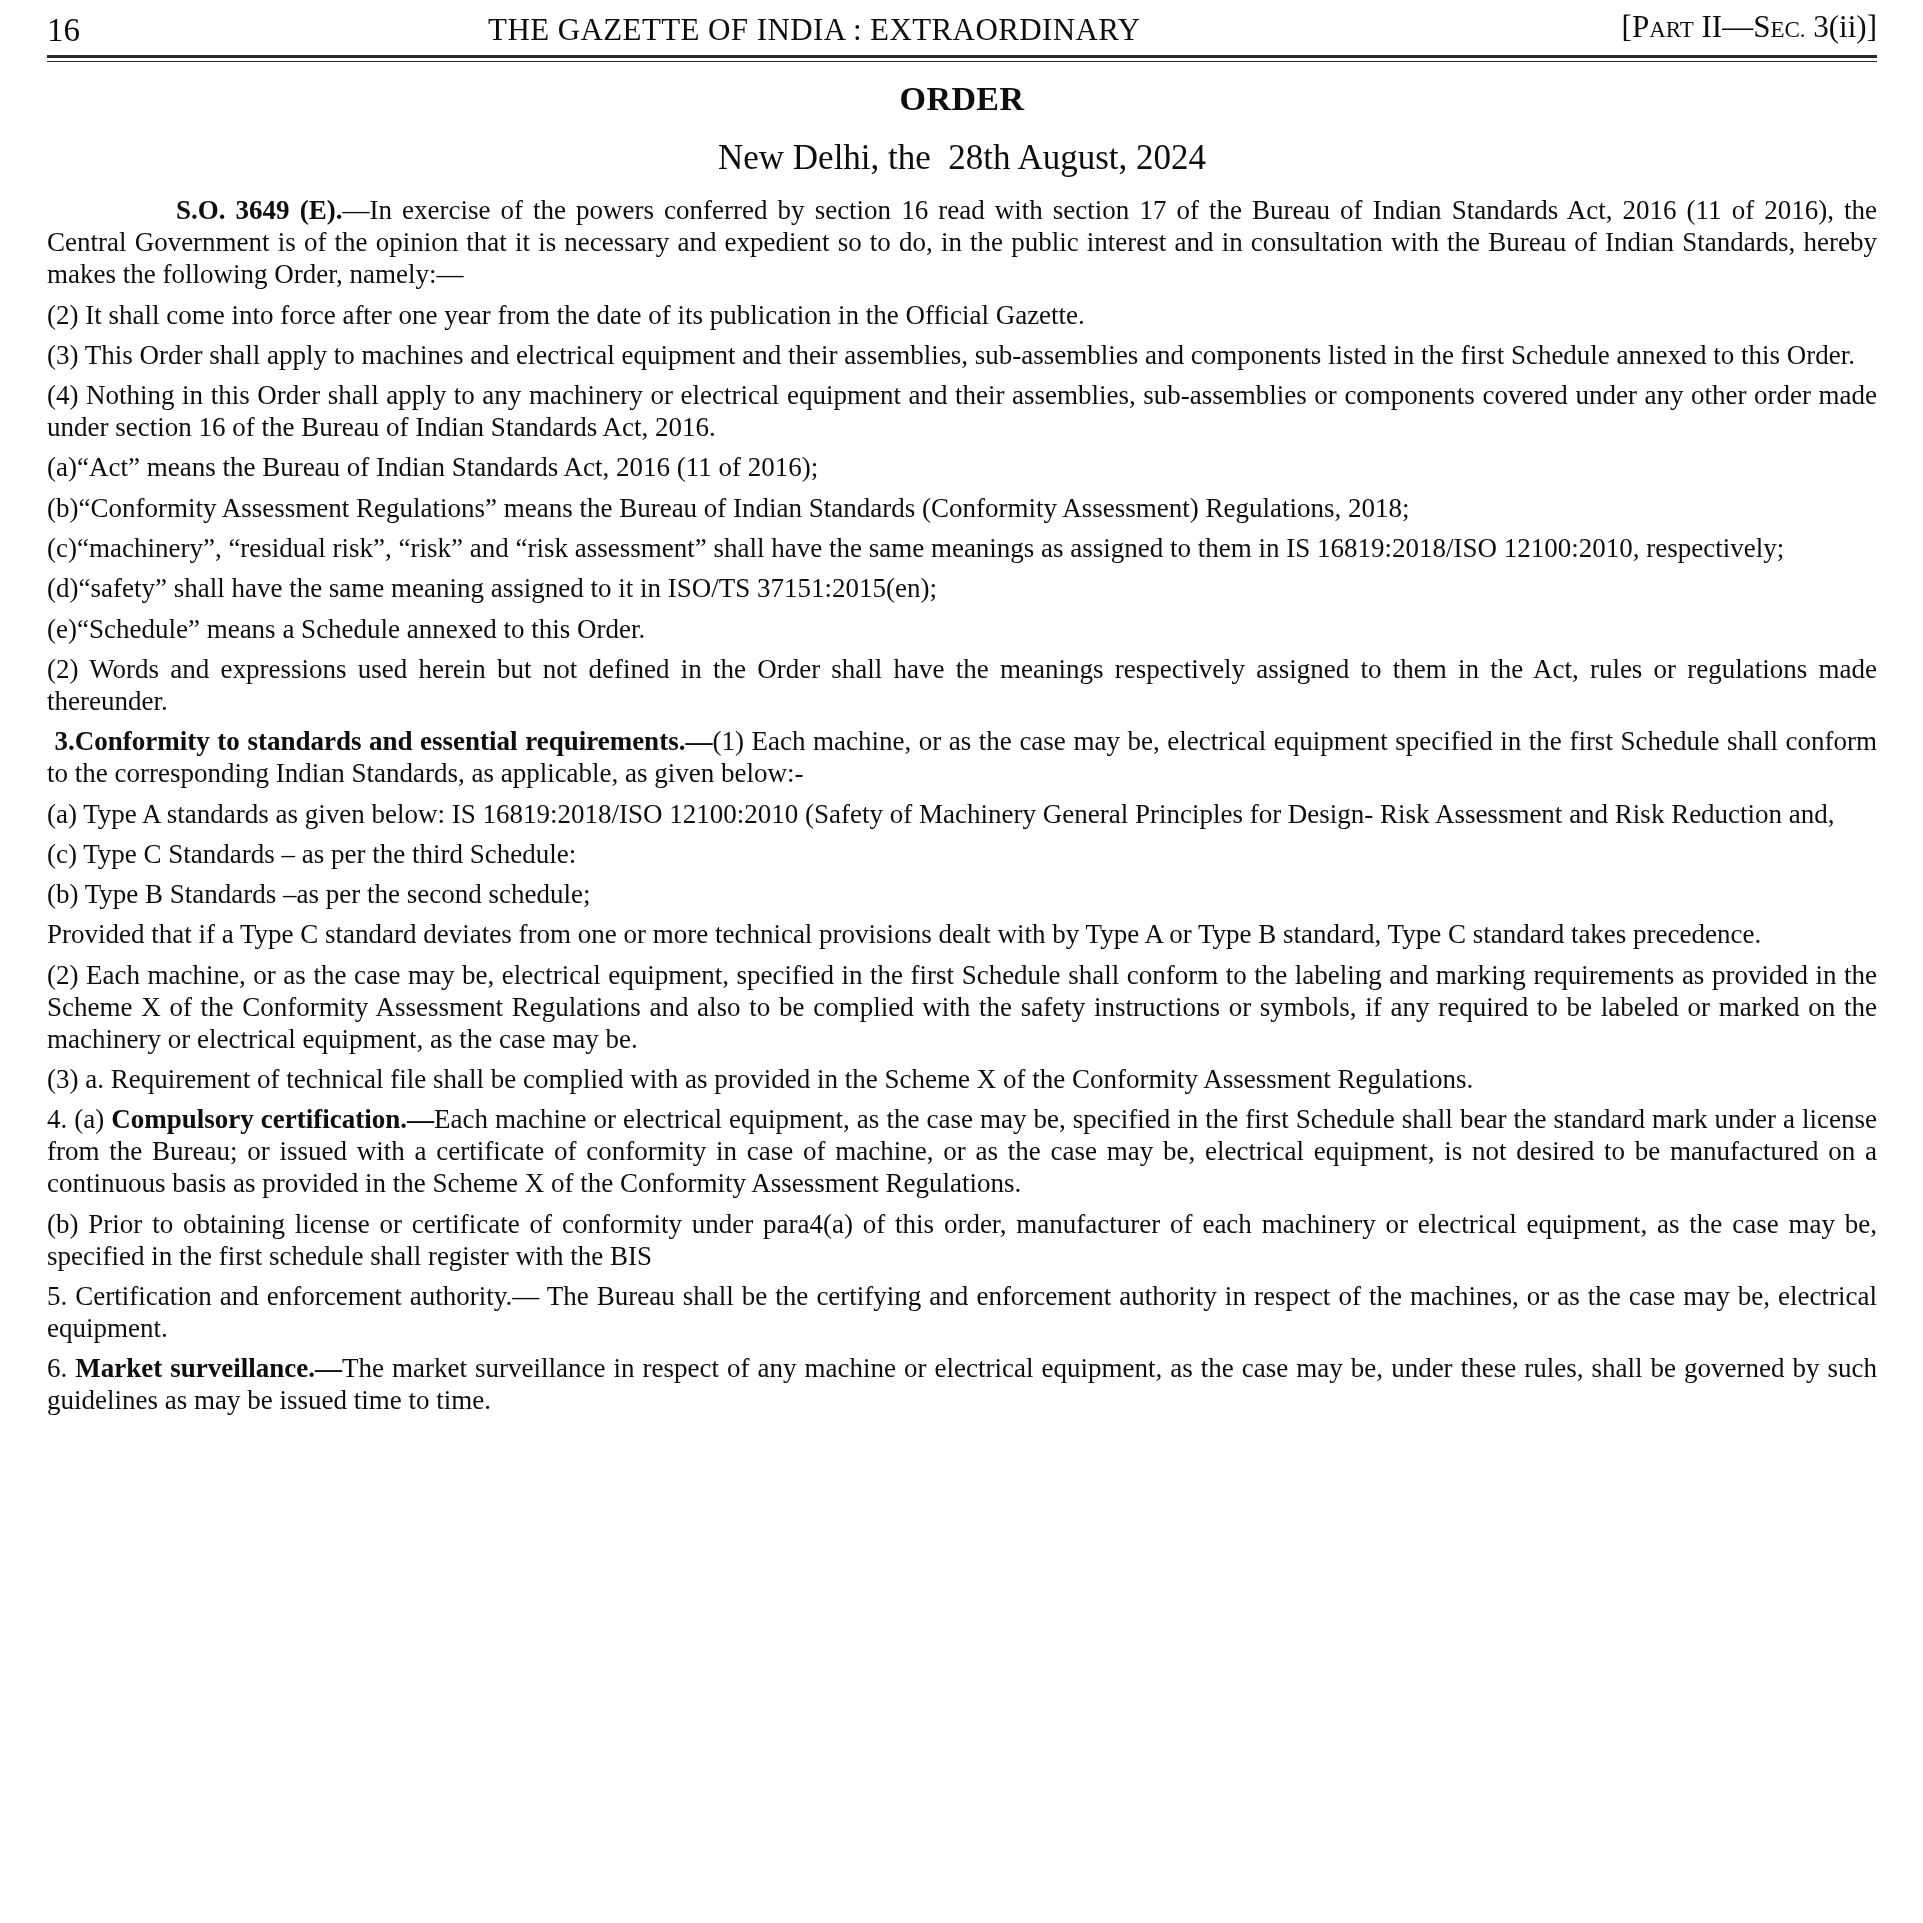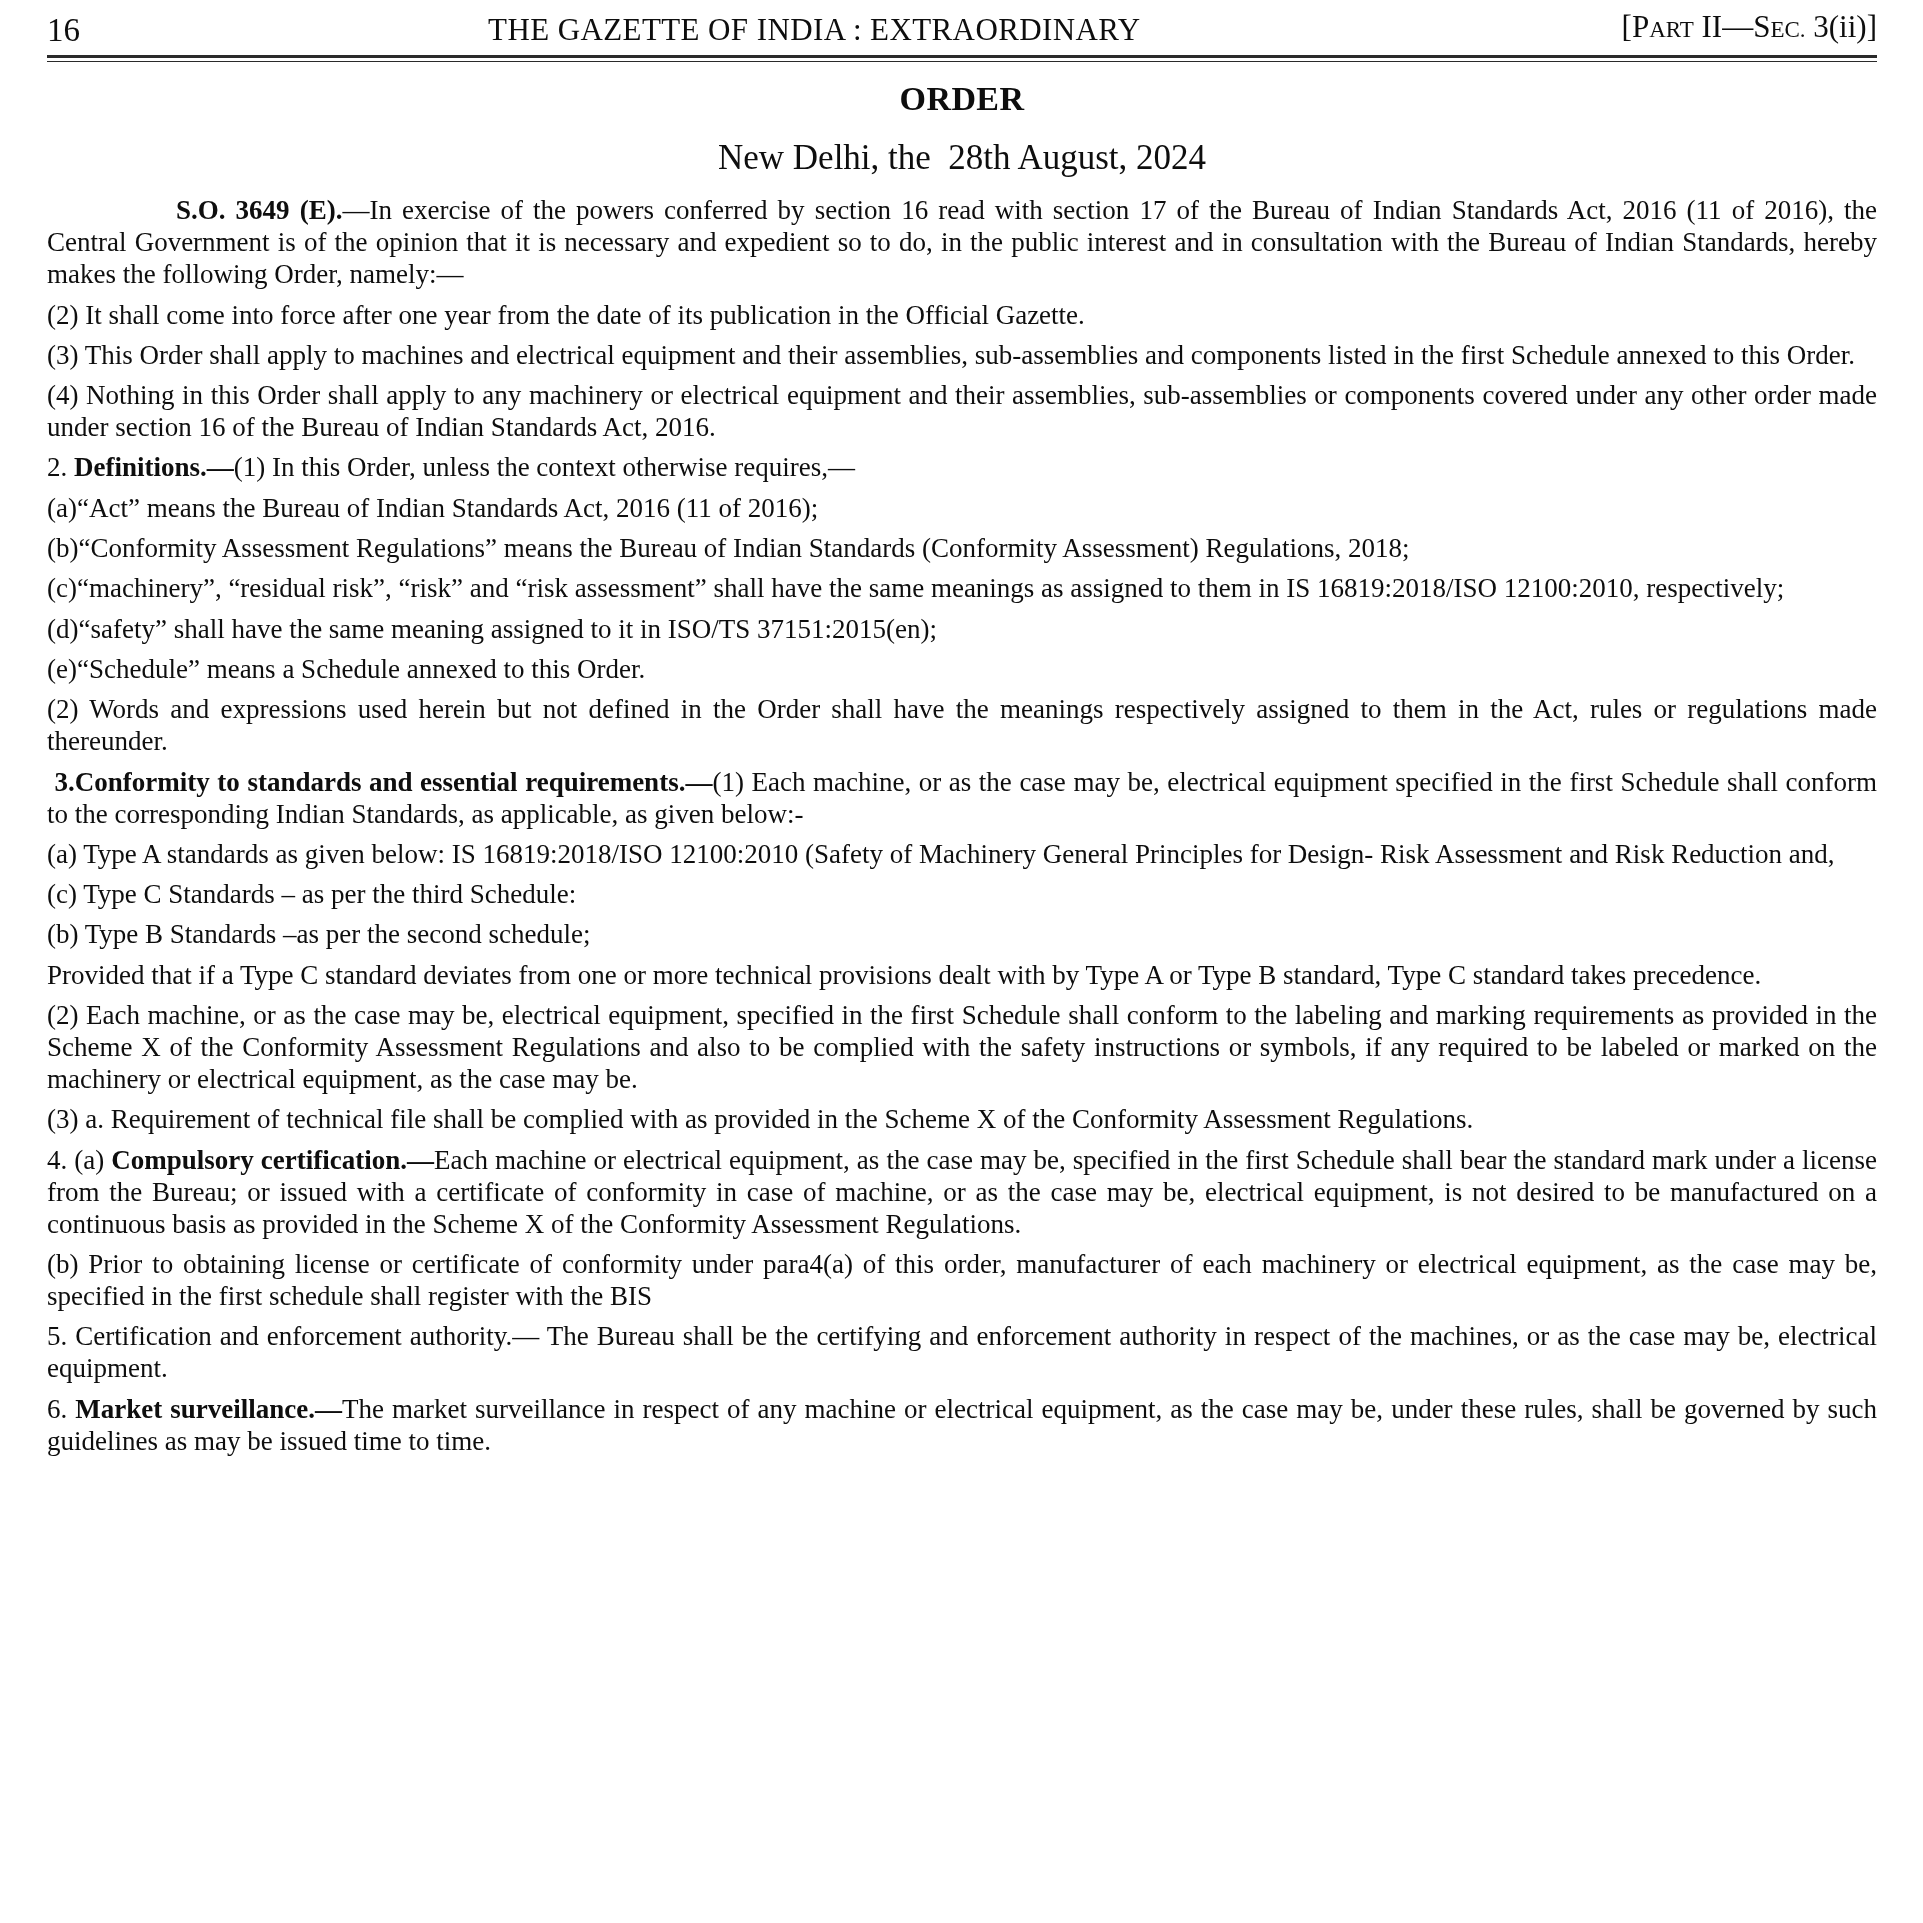--- a/index.html
+++ b/index.html
@@ -90,21 +90,20 @@
   <div class="double-rule"></div>
 
   <div class="center orderhead">ORDER</div>
   <div class="center dateline">New Delhi, the  28th August, 2024</div>
 
   <main class="body-text" id="order-body">
       <p class="indent"><span class="b">S.O. 3649 (E).</span><span>—In exercise of the powers conferred by section 16 read with section 17 of the Bureau of Indian Standards Act, 2016 (11 of 2016), the Central Government is of the opinion that it is necessary and expedient so to do, in the public interest and in consultation with the Bureau of Indian Standards, hereby makes the following Order, namely:—</span></p>
       <p><span>(2) It shall come into force after one year from the date of its publication in the Official Gazette.</span></p>
       <p><span>(3) This Order shall apply to machines and electrical equipment and their assemblies, sub-assemblies and components listed in the first Schedule annexed to this Order.</span></p>
       <p><span>(4) Nothing in this Order shall apply to any machinery or electrical equipment and their assemblies, sub-assemblies or components covered under any other order made under section 16 of the Bureau of Indian Standards Act, 2016.</span></p>
-      <p><span>2. </span><span class="b">Definitions.—</span><span>(1) In this Order, unless the context otherwise requires,—</span></p>
       <p><span>(a)“Act” means the Bureau of Indian Standards Act, 2016 (11 of 2016);</span></p>
       <p><span>(b)“Conformity Assessment Regulations” means the Bureau of Indian Standards (Conformity Assessment) Regulations, 2018;</span></p>
       <p><span>(c)“machinery”, “residual risk”, “risk” and “risk assessment” shall have the same meanings as assigned to them in IS 16819:2018/ISO 12100:2010, respectively;</span></p>
       <p><span>(d)“safety” shall have the same meaning assigned to it in ISO/TS 37151:2015(en);</span></p>
       <p><span>(e)“Schedule” means a Schedule annexed to this Order.</span></p>
       <p><span>(2) Words and expressions used herein but not defined in the Order shall have the meanings respectively assigned to them in the Act, rules or regulations made thereunder.</span></p>
       <p><span class="b"> 3.Conformity to standards and essential requirements.—</span><span>(1) Each machine, or as the case may be, electrical equipment specified in the first Schedule shall conform to the corresponding Indian Standards, as applicable, as given below:-</span></p>
       <p><span>(a) Type A standards as given below: IS 16819:2018/ISO 12100:2010 (Safety of Machinery General Principles for Design- Risk Assessment and Risk Reduction and,</span></p>
       <p><span>(c) Type C Standards – as per the third Schedule:</span></p>
       <p><span>(b) Type B Standards –as per the second schedule;</span></p>

